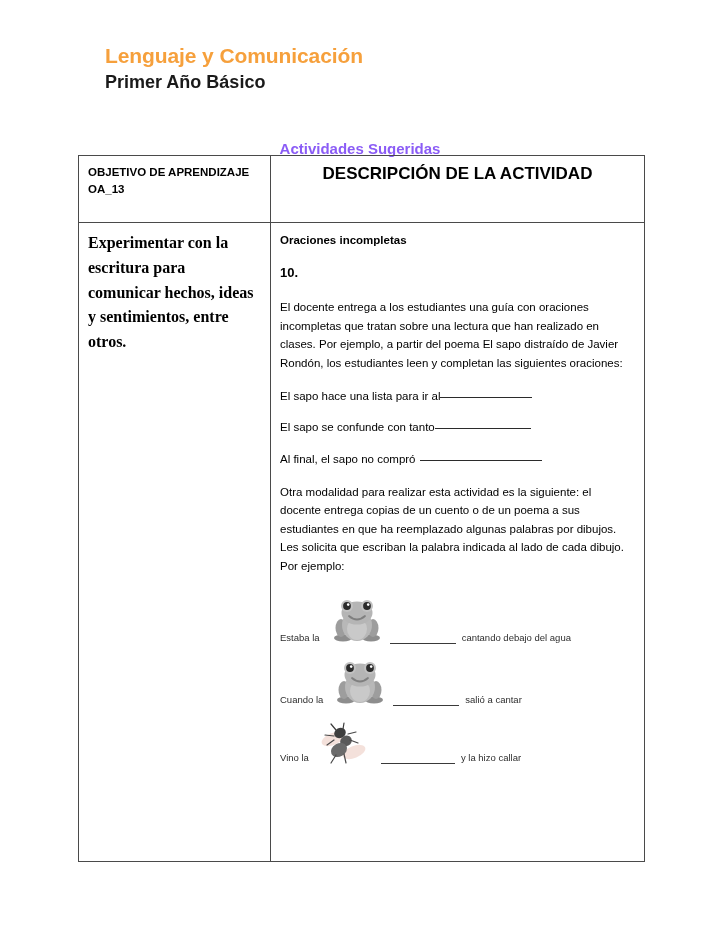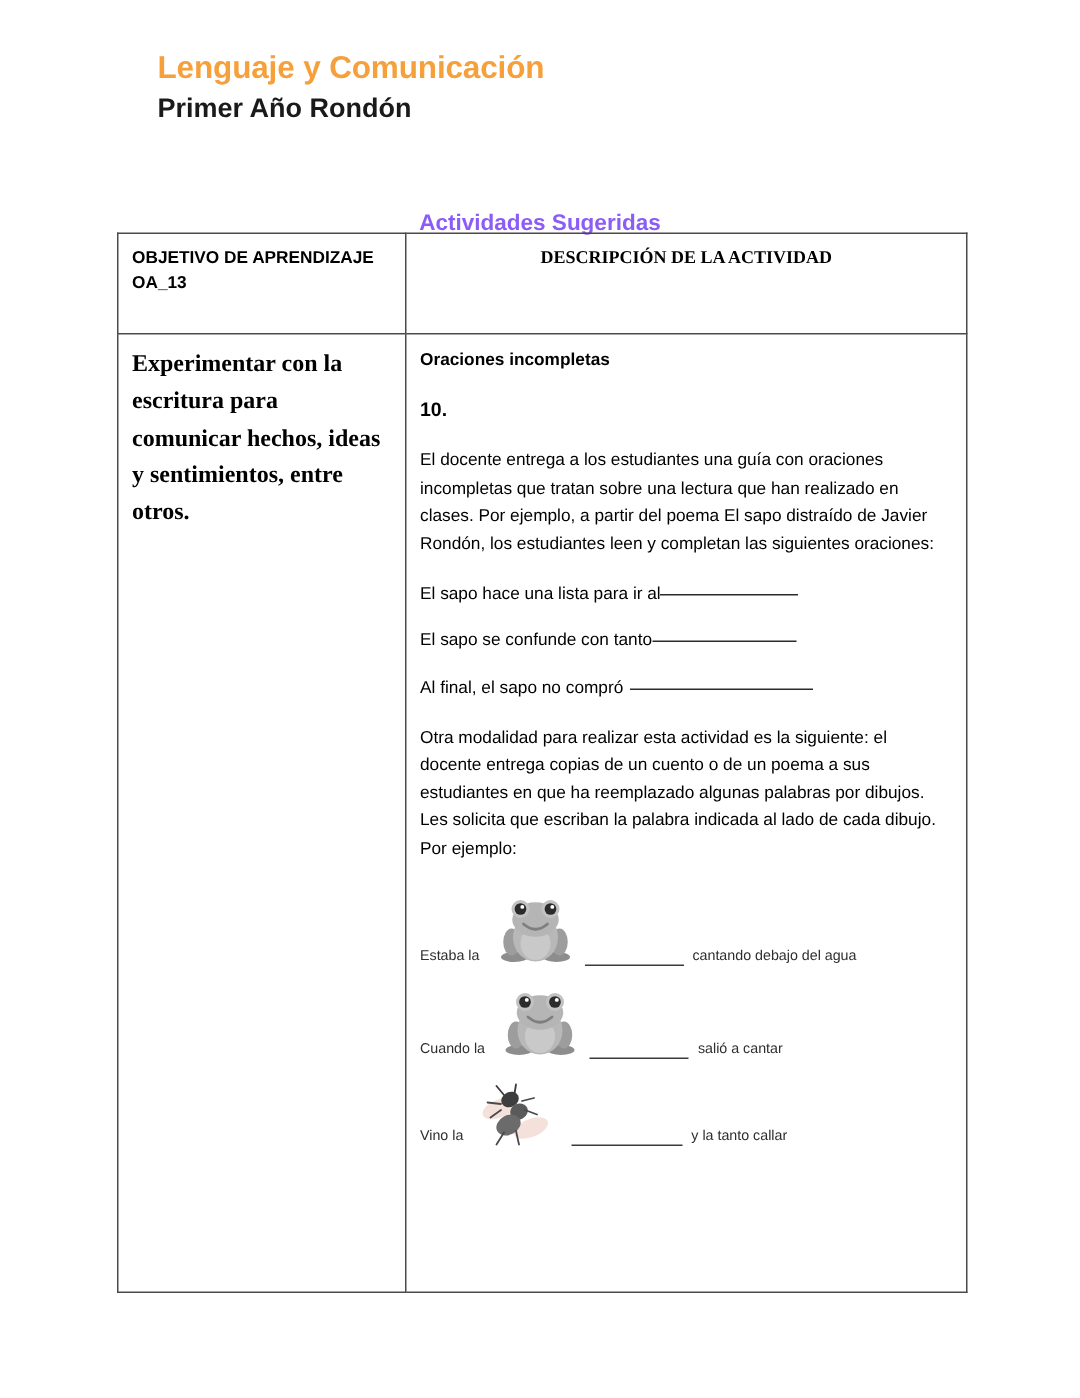--- a/index.html
+++ b/index.html
@@ -14,21 +14,21 @@
     color: #000000;
     position: relative;
     overflow: hidden;
   }
 
   
   .doc-header {
     position: absolute;
     left: 0; top: 0;
     width: 604px;
-    padding: 34px 80px 0 105px;
+    padding: 44px 80px 0 105px;
     box-sizing: border-box;
     display: flex;
     justify-content: space-between;
     align-items: flex-start;
   }
   .hdr-left { line-height: 1.18; }
   .hdr-right { text-align: right; line-height: 1.18; }
 
   .subject-title {
     font-size: 21px;
@@ -87,24 +87,23 @@
   .col-desc { width: 374px; }
 
   .th-obj {
     font-size: 11.5px;
     font-weight: bold;
     text-align: left;
     line-height: 1.45;
     height: 48px;
   }
   .th-desc {
-    font-size: 12px;
+    font-size: 17px;
     font-weight: bold;
     text-align: center;
-    font-family: Liberation Serif, serif;
   }
 
   .cell-obj {
     font-size: 16px;
     font-weight: bold;
     line-height: 1.55;
     height: 620px;
     font-family: Liberation Serif, serif;
   }
 
@@ -179,21 +178,21 @@
     white-space: nowrap;
     padding-bottom: 1px;
   }
 </style>
 </head>
 <body>
 
 <div class="doc-header">
   <div class="hdr-left">
     <div class="subject-title">Lenguaje y Comunicación</div>
-    <div class="grade-title">Primer Año Rondón</div>
+    <div class="grade-title">Primer Año Básico</div>
   </div>
 </div>
 
 <div class="section-title">Actividades Sugeridas</div>
 
 <table class="act-table">
   <colgroup>
     <col class="col-obj">
     <col class="col-desc">
   </colgroup>
@@ -281,20 +280,20 @@
                 <ellipse cx="15" cy="17" rx="12" ry="6" fill="#f3ded8" opacity="0.92" transform="rotate(-22 15 17)"></ellipse>
                 <ellipse cx="36" cy="30" rx="12" ry="6" fill="#f3ded8" opacity="0.92" transform="rotate(-22 36 30)"></ellipse>
                 <path d="M18 8 L13 2 M25 7 L26 1" stroke="#3a3a3a" stroke-width="1.2" fill="none" stroke-linecap="round"></path>
                 <ellipse cx="22" cy="11" rx="6" ry="5" fill="#3e3e3e" transform="rotate(-28 22 11)"></ellipse>
                 <ellipse cx="28" cy="19" rx="6" ry="5.2" fill="#5a5a5a" transform="rotate(-28 28 19)"></ellipse>
                 <ellipse cx="21" cy="28" rx="8.5" ry="6.5" fill="#6b6b6b" transform="rotate(-28 21 28)"></ellipse>
                 <path d="M16 14 L7 13 M16 18 L9 23 M30 12 L38 10 M32 18 L40 21 M18 33 L13 41 M26 32 L28 41" stroke="#4a4a4a" stroke-width="1.2" fill="none" stroke-linecap="round"></path>
               </svg>
             </span>
             <span class="answer-line wide"></span>
-            <span class="tail-text">y la tanto callar</span>
+            <span class="tail-text">y la hizo callar</span>
           </div>
 
         </div>
       </td>
     </tr>
   </tbody>
 </table>
 
 </body></html>

